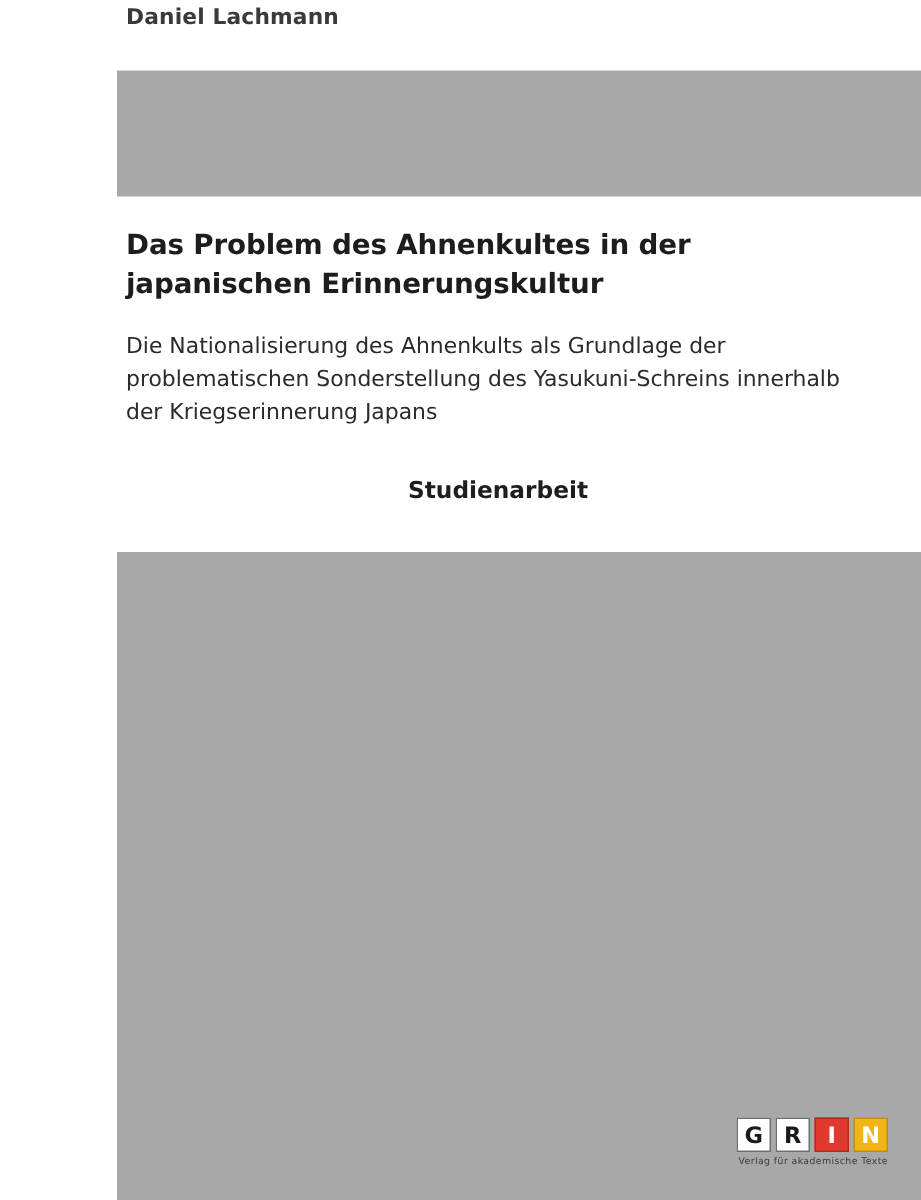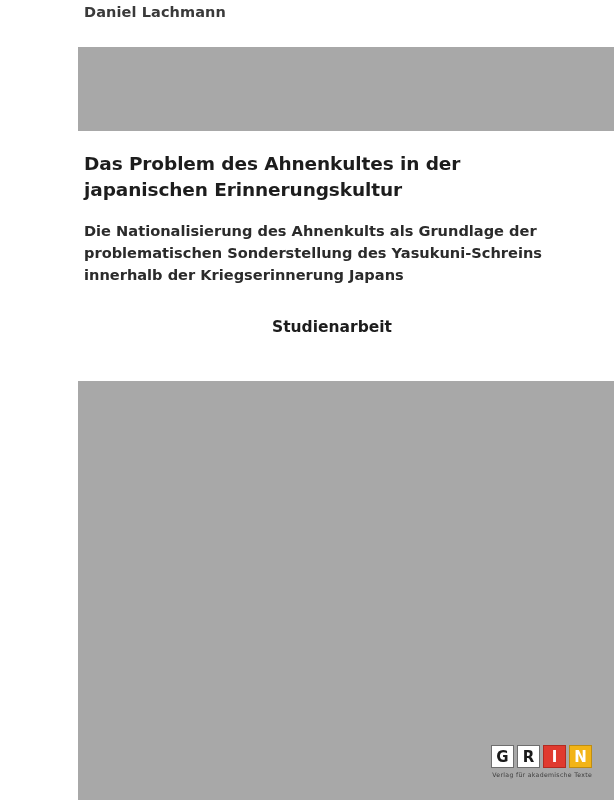--- a/index.html
+++ b/index.html
@@ -70,35 +70,35 @@
   
   .title-block {
     position: absolute;
     left: 78px;
     top: 131px;
     width: 536px;
     min-height: 220px;
     background: #ffffff;
     z-index: 4;
     box-sizing: border-box;
-    padding: 20px 34px 39px 6px;
+    padding: 20px 34px 26px 6px;
   }
 
   .doc-title {
     font-size: 18.5px;
     font-weight: bold;
     color: #1d1d1d;
     line-height: 1.38;
     margin: 0 0 18px 0;
     letter-spacing: -0.1px;
   }
 
   .doc-subtitle {
     font-size: 14.6px;
-    font-weight: bold;
+    font-weight: normal;
     color: #2b2b2b;
     line-height: 1.5;
     margin: 0 0 32px 0;
   }
 
   .doc-type {
     font-size: 15.5px;
     font-weight: bold;
     color: #1d1d1d;
     margin: 0;

